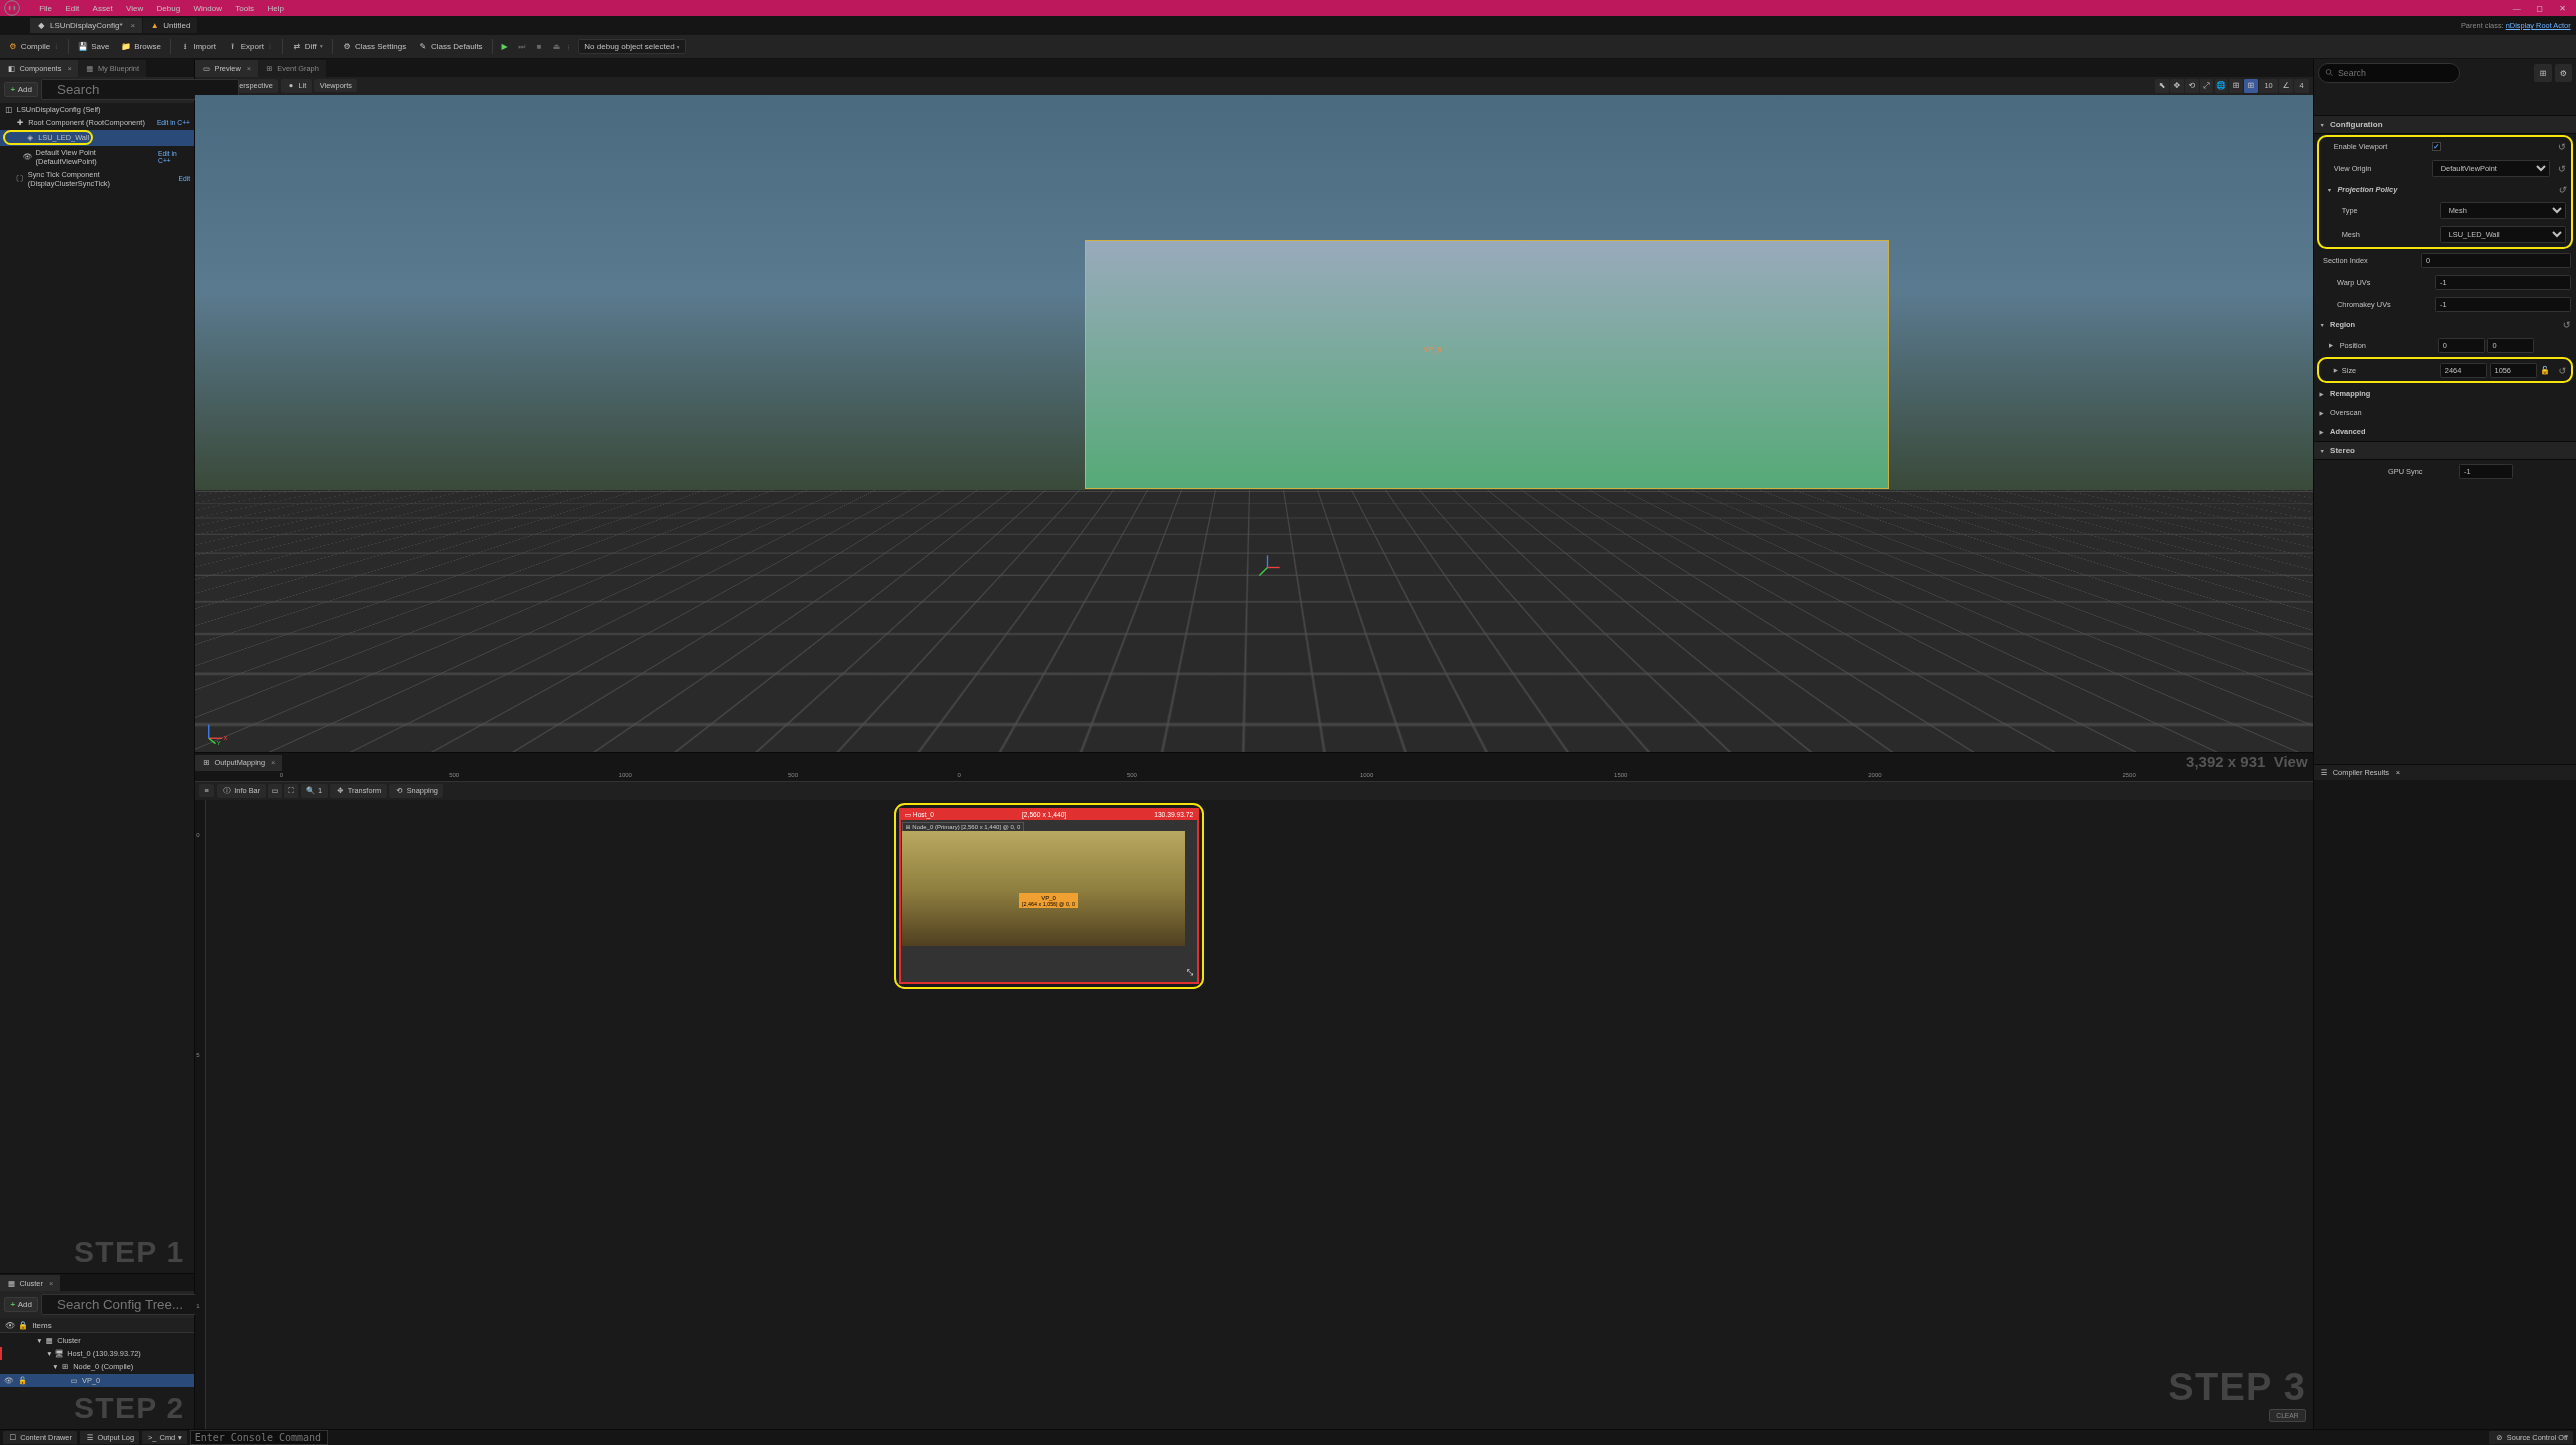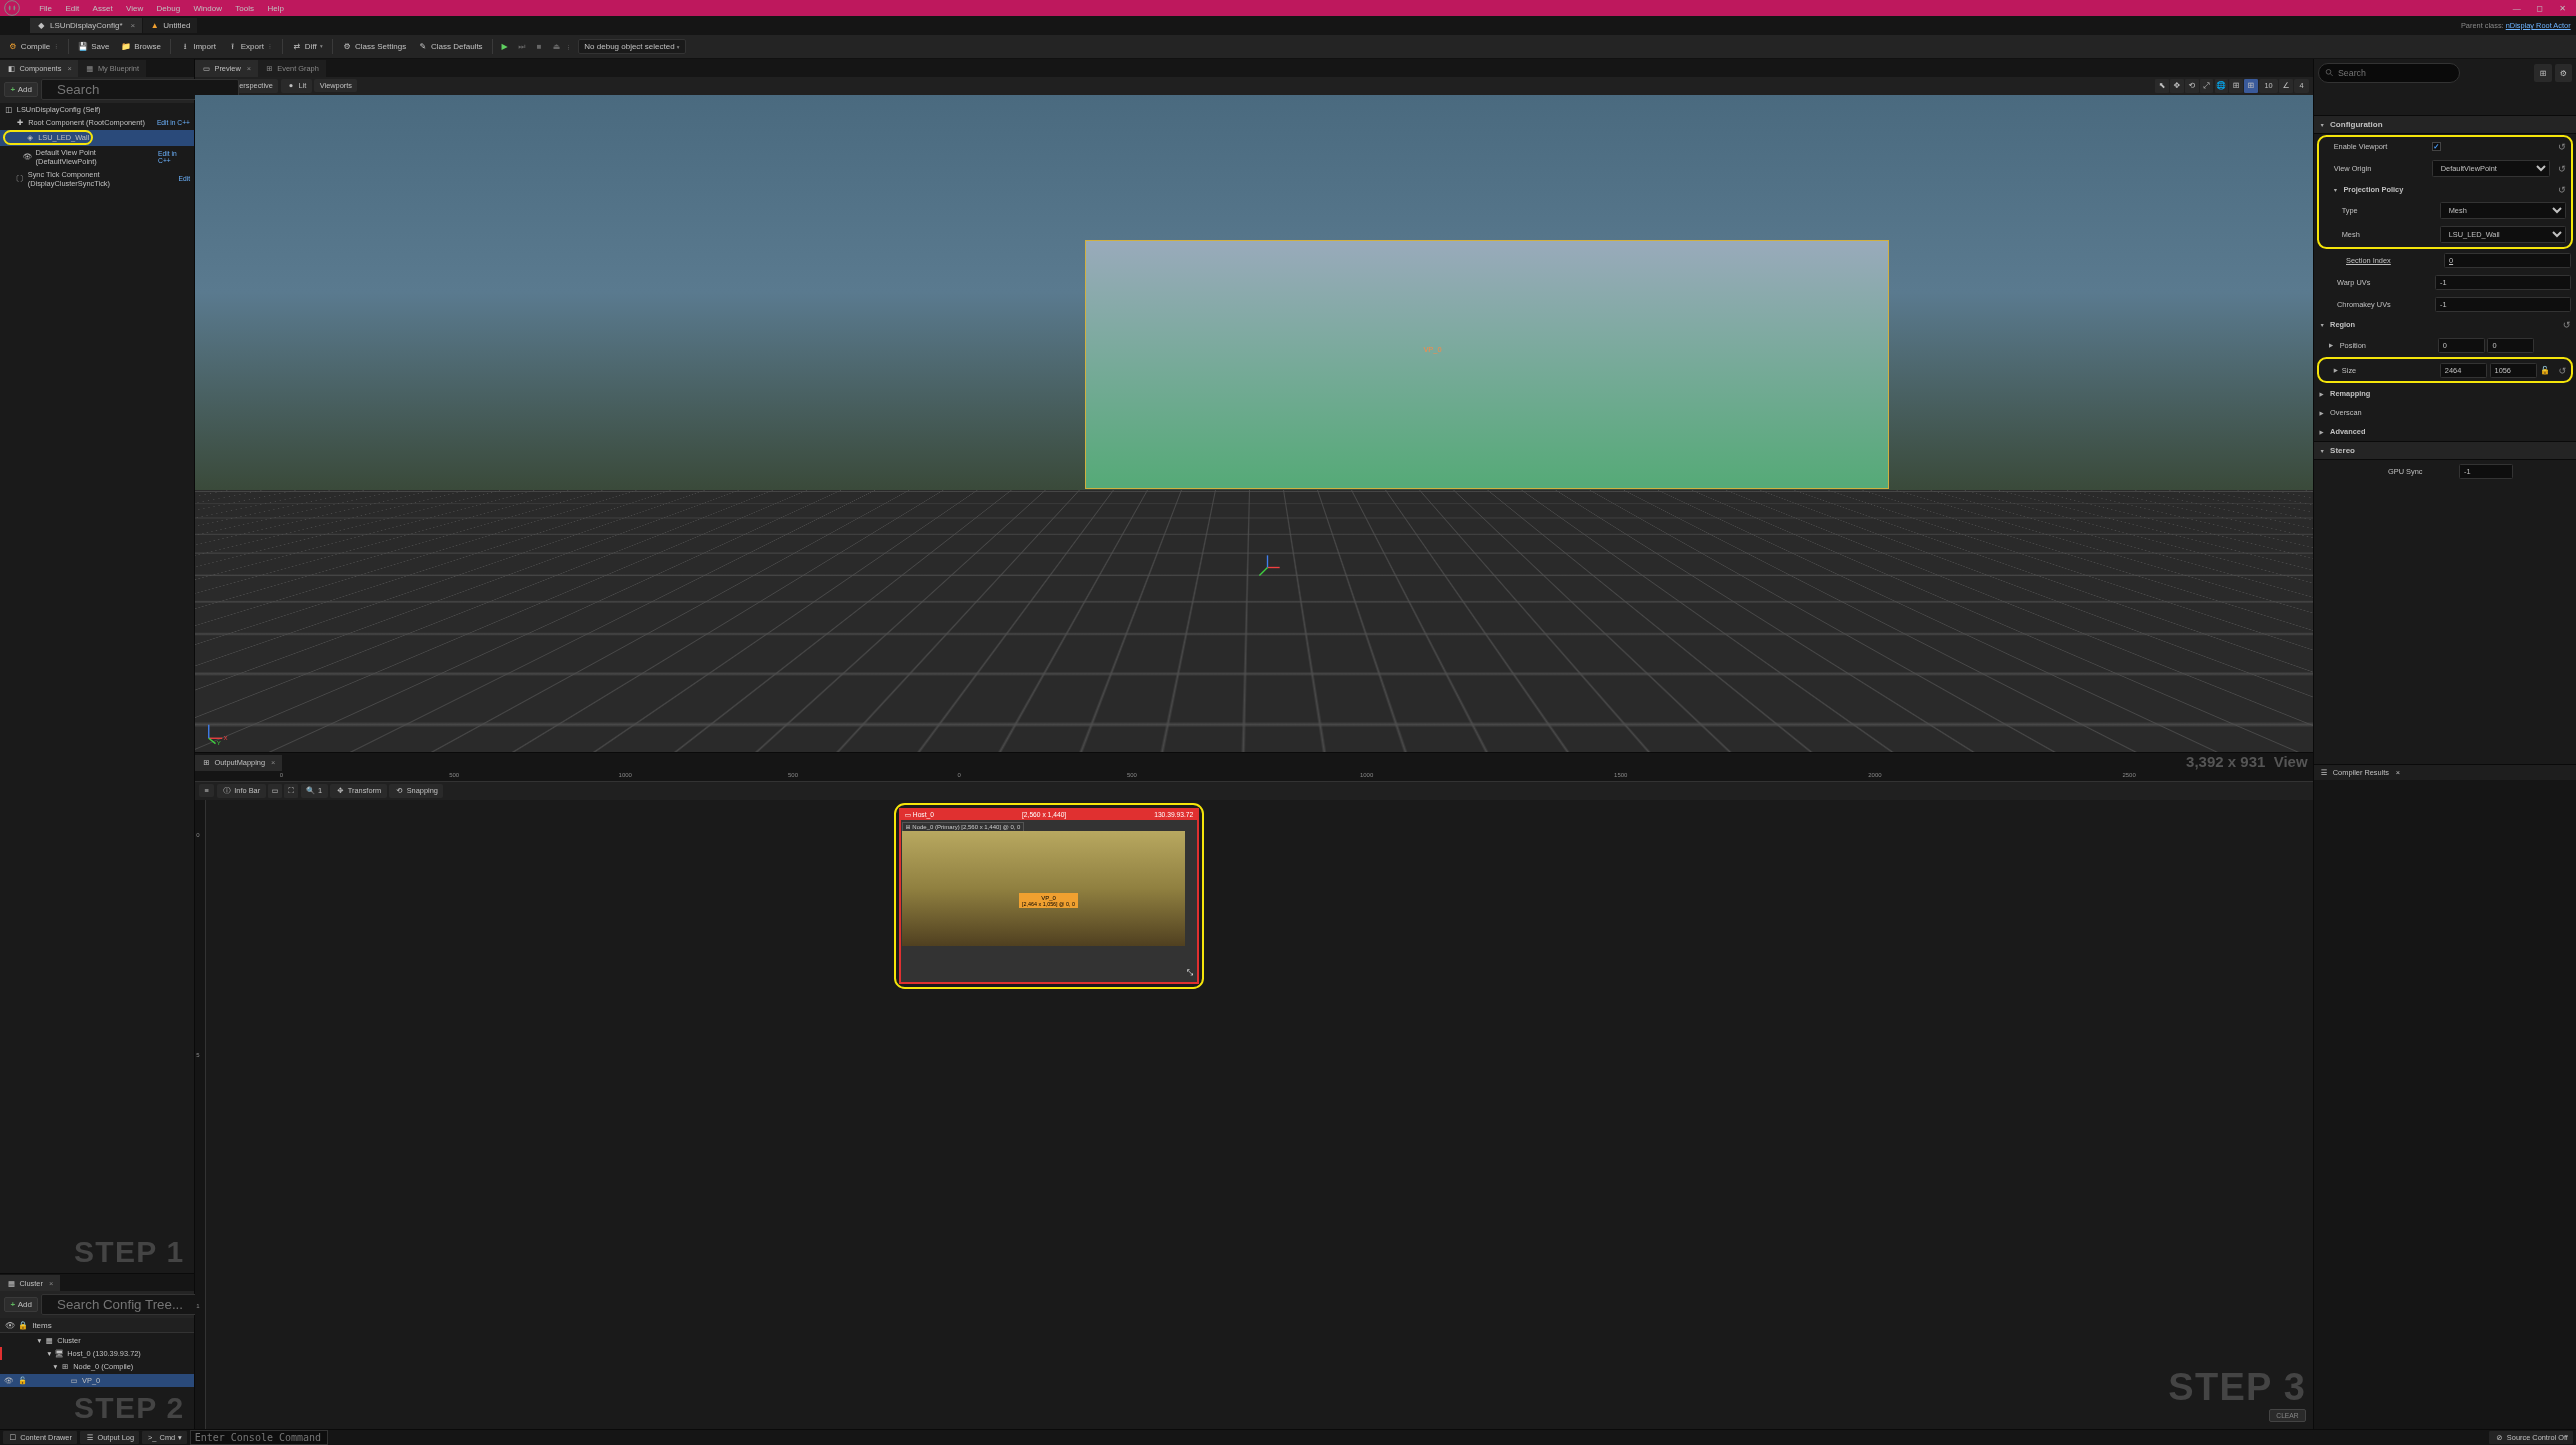--- a/index.html
+++ b/index.html
@@ -511,40 +511,40 @@
               </span>
           <span class="reset-arrow">↺</span>
         </div>
         <div class="details-row">
           <span class="label">View Origin</span>
           <span class="value">
                 <select><option>DefaultViewPoint</option></select>
               </span>
           <span class="reset-arrow">↺</span>
         </div>
-        <div class="details-row" style="padding-left:14px;">
+        <div class="details-row" style="padding-left:8px;font-style:italic;">
           <span class="expand-tri">▼</span>
           <span class="label" style="flex:1;font-weight:600;">Projection Policy</span>
           <span class="reset-arrow">↺</span>
         </div>
         <div class="details-row" style="padding-left:23px;">
           <span class="label">Type</span>
           <span class="value">
                 <select><option>Mesh</option></select>
               </span>
         </div>
         <div class="details-row" style="padding-left:23px;">
           <span class="label">Mesh</span>
           <span class="value">
                 <select><option>LSU_LED_Wall</option></select>
               </span>
         </div>
       </div>
 
-      <div class="details-row" style="padding-left:32px;text-decoration:underline;">
+      <div class="details-row" style="padding-left:9px;">
         <span class="label">Section Index</span>
         <span class="value">
               <input type="text" value="0" style="">
             </span>
       </div>
       <div class="details-row" style="padding-left:23px;">
         <span class="label">Warp UVs</span>
         <span class="value">
               <input type="text" value="-1" style="">
             </span>

